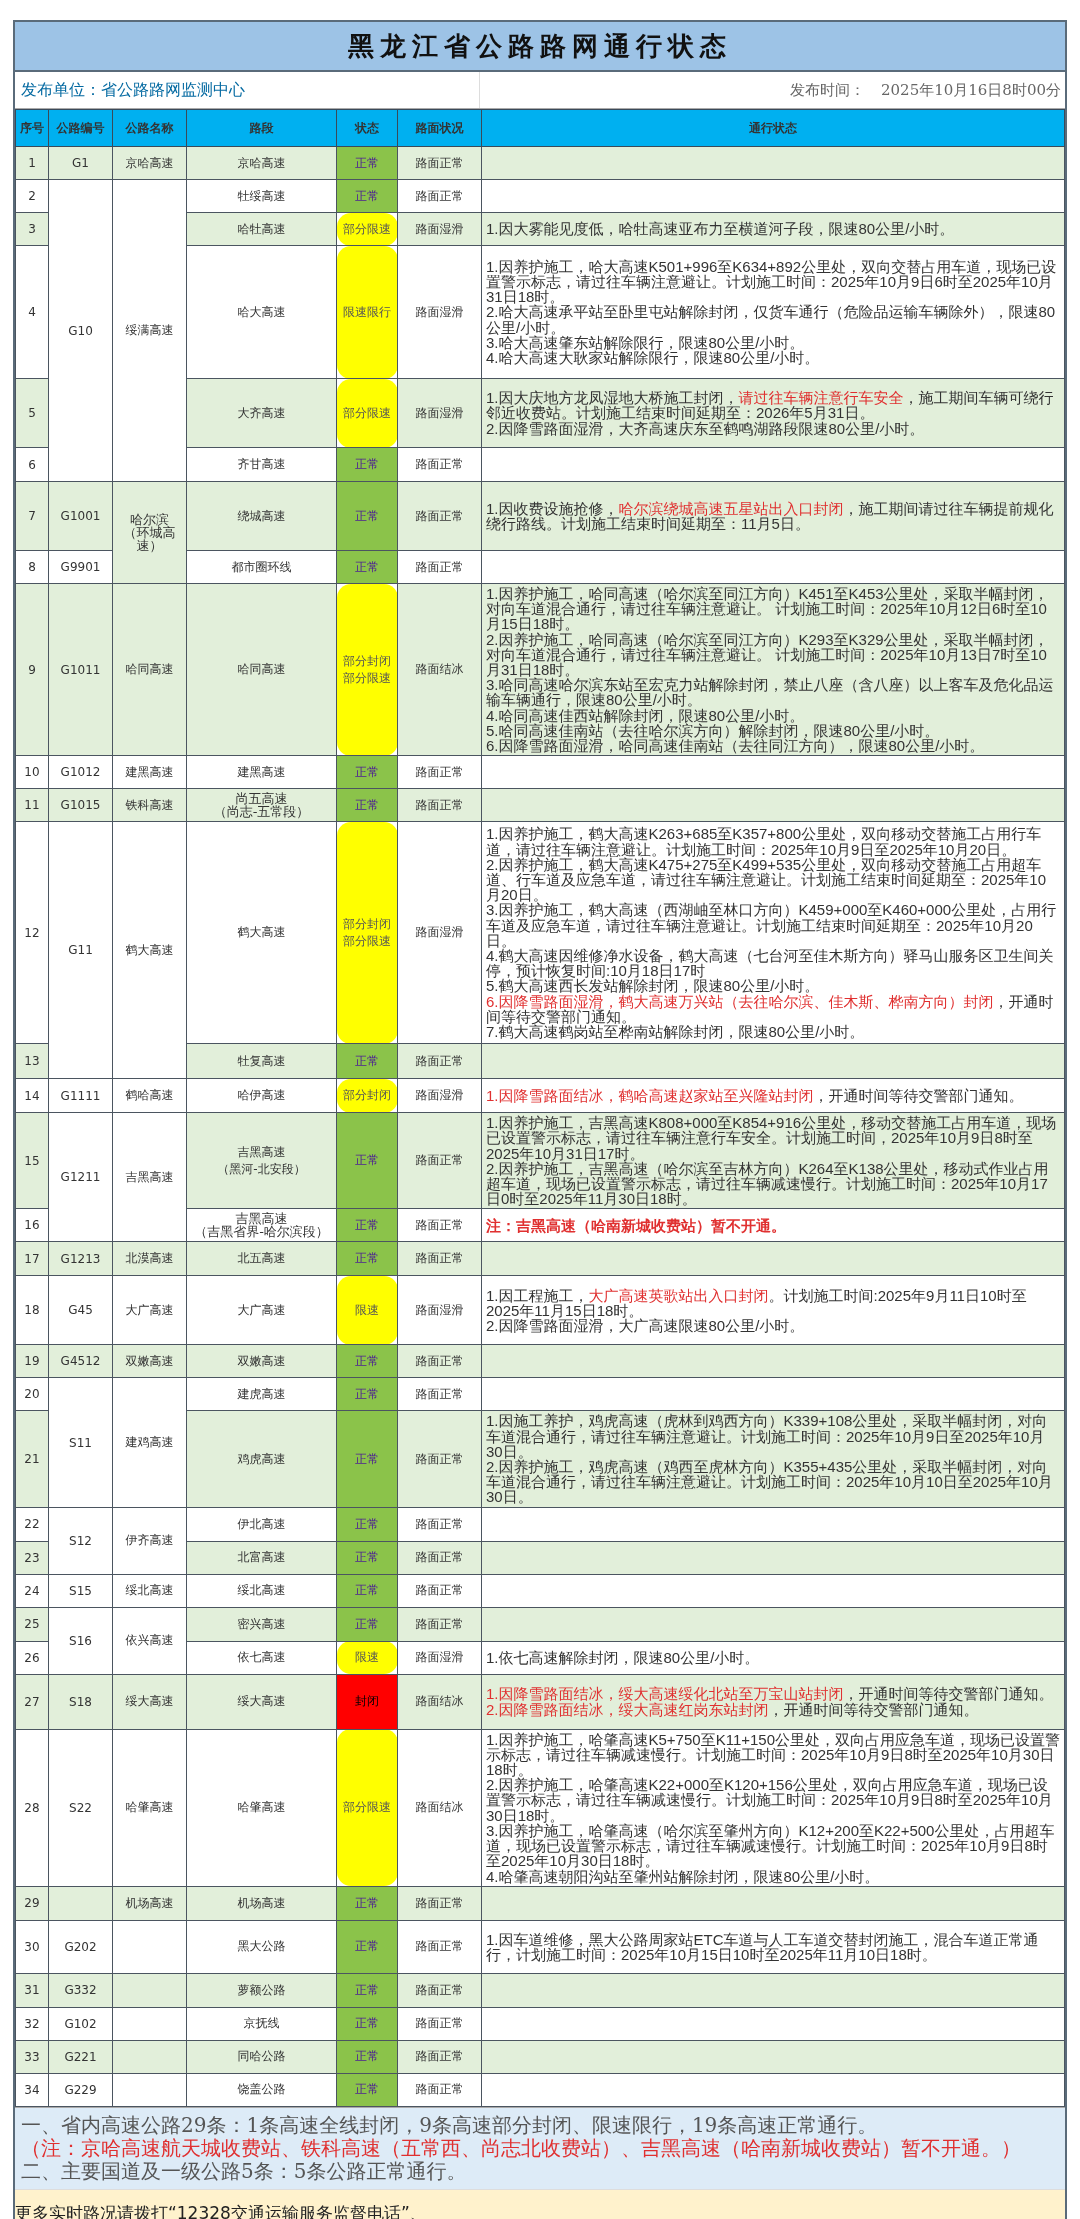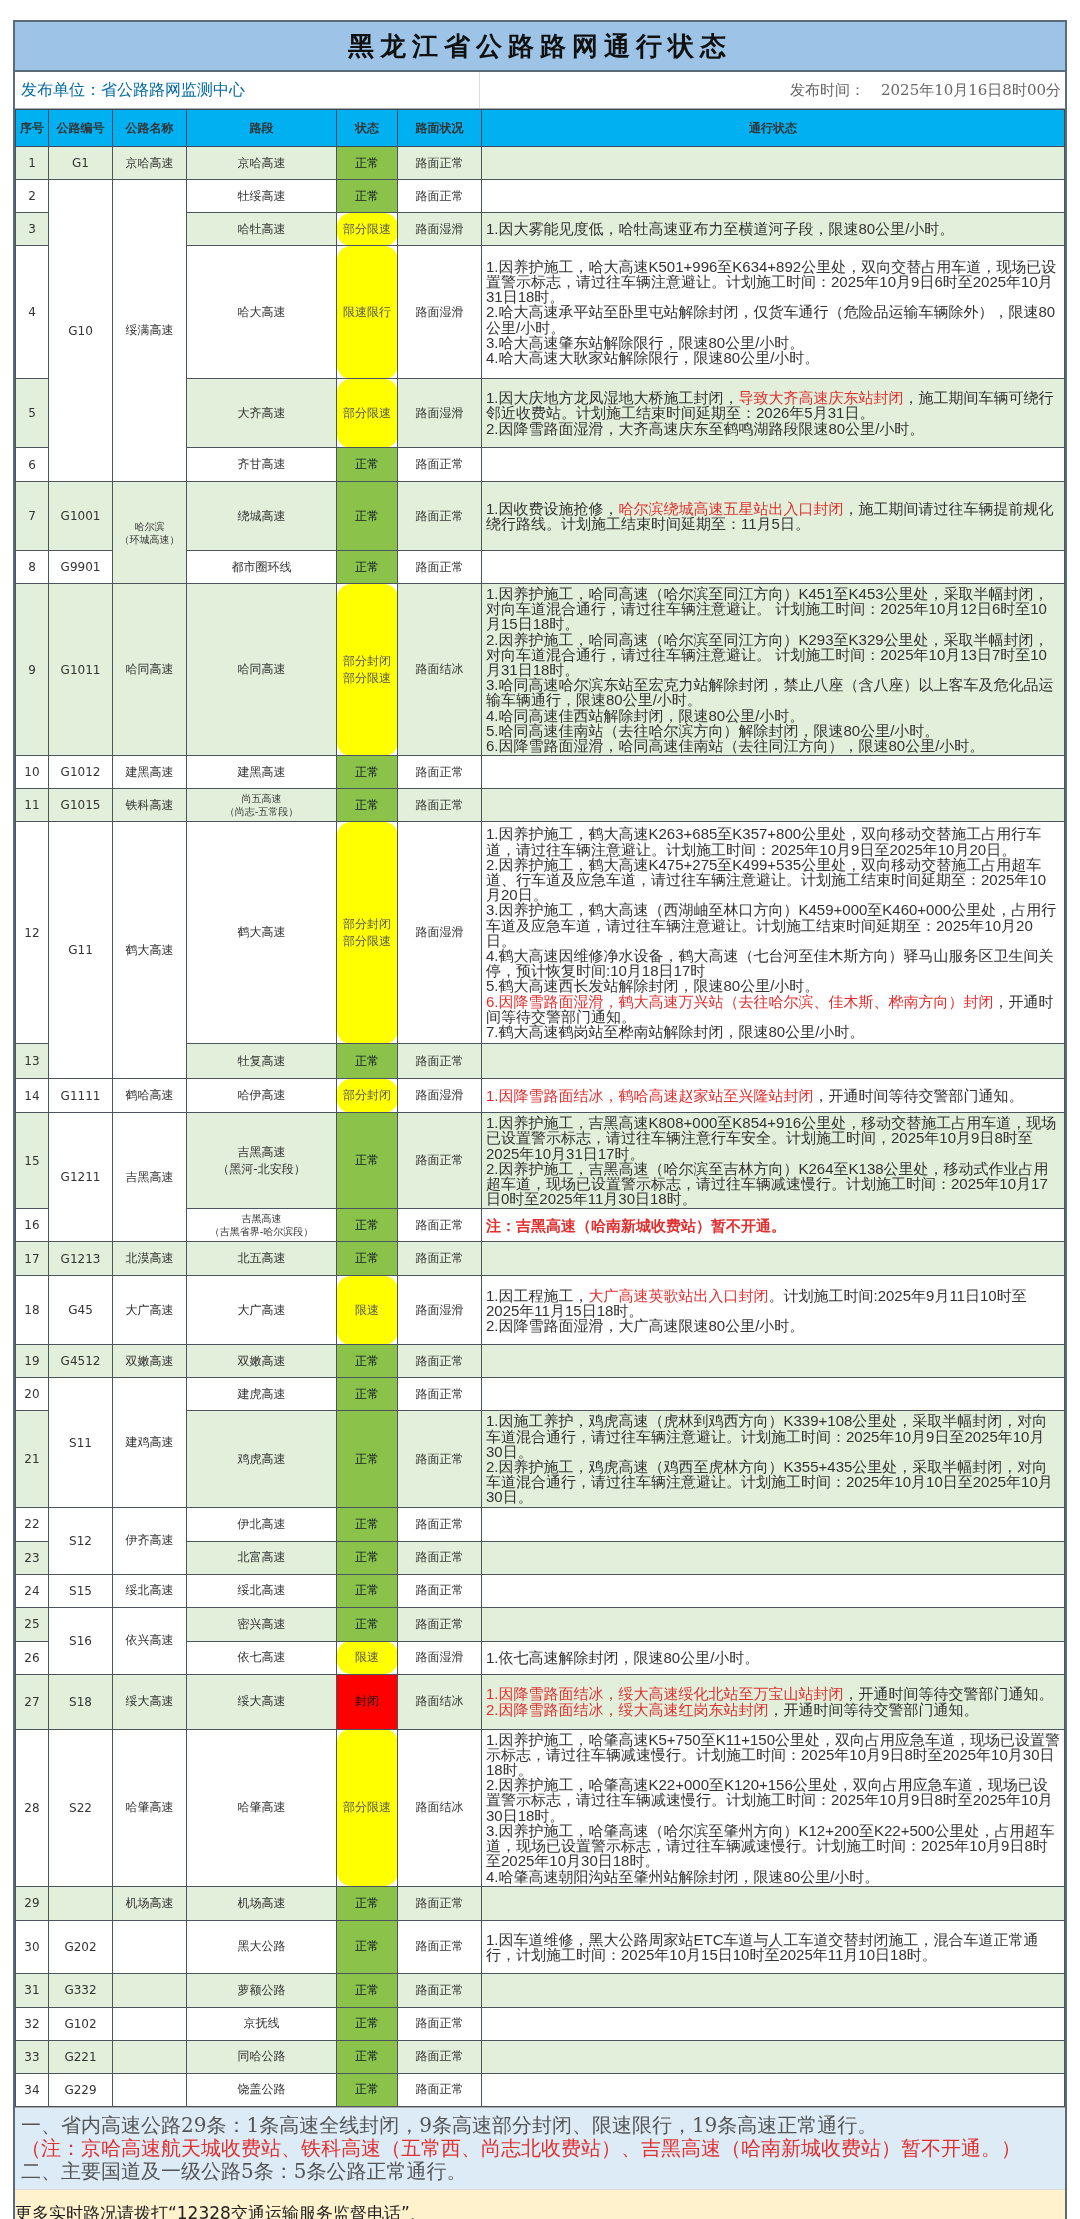--- a/index.html
+++ b/index.html
@@ -10,30 +10,30 @@
   .pub-row { height:36px; display:flex; align-items:center; background:#fff; border-bottom:1px solid #aaa; font-family:"DejaVu Serif", serif; }
   .pub-left { width:465px; padding-left:6px; font-size:16px; color:#0369a1; border-right:1px solid #ddd; height:100%; display:flex; align-items:center; box-sizing:border-box; }
   .pub-right { flex:1; text-align:right; font-size:15px; color:#666; padding-right:4px; }
   .pub-right .lbl { margin-right:16px; }
   table { border-collapse:collapse; width:100%; table-layout:fixed; }
   th { background:#00b0f0; color:#333; font-size:12px; font-weight:bold; height:36px; border:1px solid #3a4a5a; padding:0; }
   td { border:1px solid #4b5560; font-size:12px; text-align:center; vertical-align:middle; padding:0; color:#333; }
   tr.alt td { background:#e2efda; }
   tr.plain td { background:#ffffff; }
   td.merged { background:#ffffff !important; }
-  td.st-normal { background:#8bc34a !important; color:#0f172a;margin-top:28px; }
+  td.st-normal { background:#8bc34a !important; color:#4c1d95;margin-top:28px; }
   td.st-warn { background:#ffff00 !important; color:#555;border-radius:14px; }
   td.st-closed { background:#ff0000 !important; color:#000000; }
   td.detail { text-align:left; font-size:15px; line-height:15.2px; padding:2px 4px; font-family:Liberation Sans, sans-serif; }
   .red { color:#e03030; }
   .note-red { color:#e03030; font-weight:bold; }
   .summary { background:#ddebf7; padding:6px 4px 6px 6px; font-size:20px; line-height:23px; color:#555; font-family:"DejaVu Serif", serif; border-top:1px solid #aaa; }
   .summary .red { color:#e03030; }
   .footer { background:#fff2cc; text-align:left; padding:10px 0; font-size:17px; line-height:26px; color:#222; border-top:1px solid #ddd; }
-  .small2 { font-size:10px; line-height:13px; }
+  .small2 { font-size:13px; line-height:13px; }
 </style>
 </head>
 <body>
 
 <div class="wrap">
   <div class="title-bar">
     <span>黑龙江省公路路网通行状态</span>
   </div>
   <div class="pub-row">
     <div class="pub-left">发布单位：省公路路网监测中心</div>
@@ -107,21 +107,21 @@
           <div>4.哈大高速大耿家站解除限行，限速80公里/小时。</div>
         </td>
       </tr>
 
       <tr class="alt" style="height:69px">
         <td>5</td>
         <td>大齐高速</td>
         <td class="st-warn">部分限速</td>
         <td>路面湿滑</td>
         <td class="detail">
-          <div><span>1.因大庆地方龙凤湿地大桥施工封闭，</span><span class="red">导致大齐高速庆东站封闭</span><span>，施工期间车辆可绕行邻近收费站。计划施工结束时间延期至：2026年5月31日。</span></div>
+          <div><span>1.因大庆地方龙凤湿地大桥施工封闭，</span><span class="red">请过往车辆注意行车安全</span><span>，施工期间车辆可绕行邻近收费站。计划施工结束时间延期至：2026年5月31日。</span></div>
           <div>2.因降雪路面湿滑，大齐高速庆东至鹤鸣湖路段限速80公里/小时。</div>
         </td>
       </tr>
 
       <tr class="plain" style="height:34px">
         <td>6</td>
         <td>齐甘高速</td>
         <td class="st-normal">正常</td>
         <td>路面正常</td>
         <td class="detail"></td>

